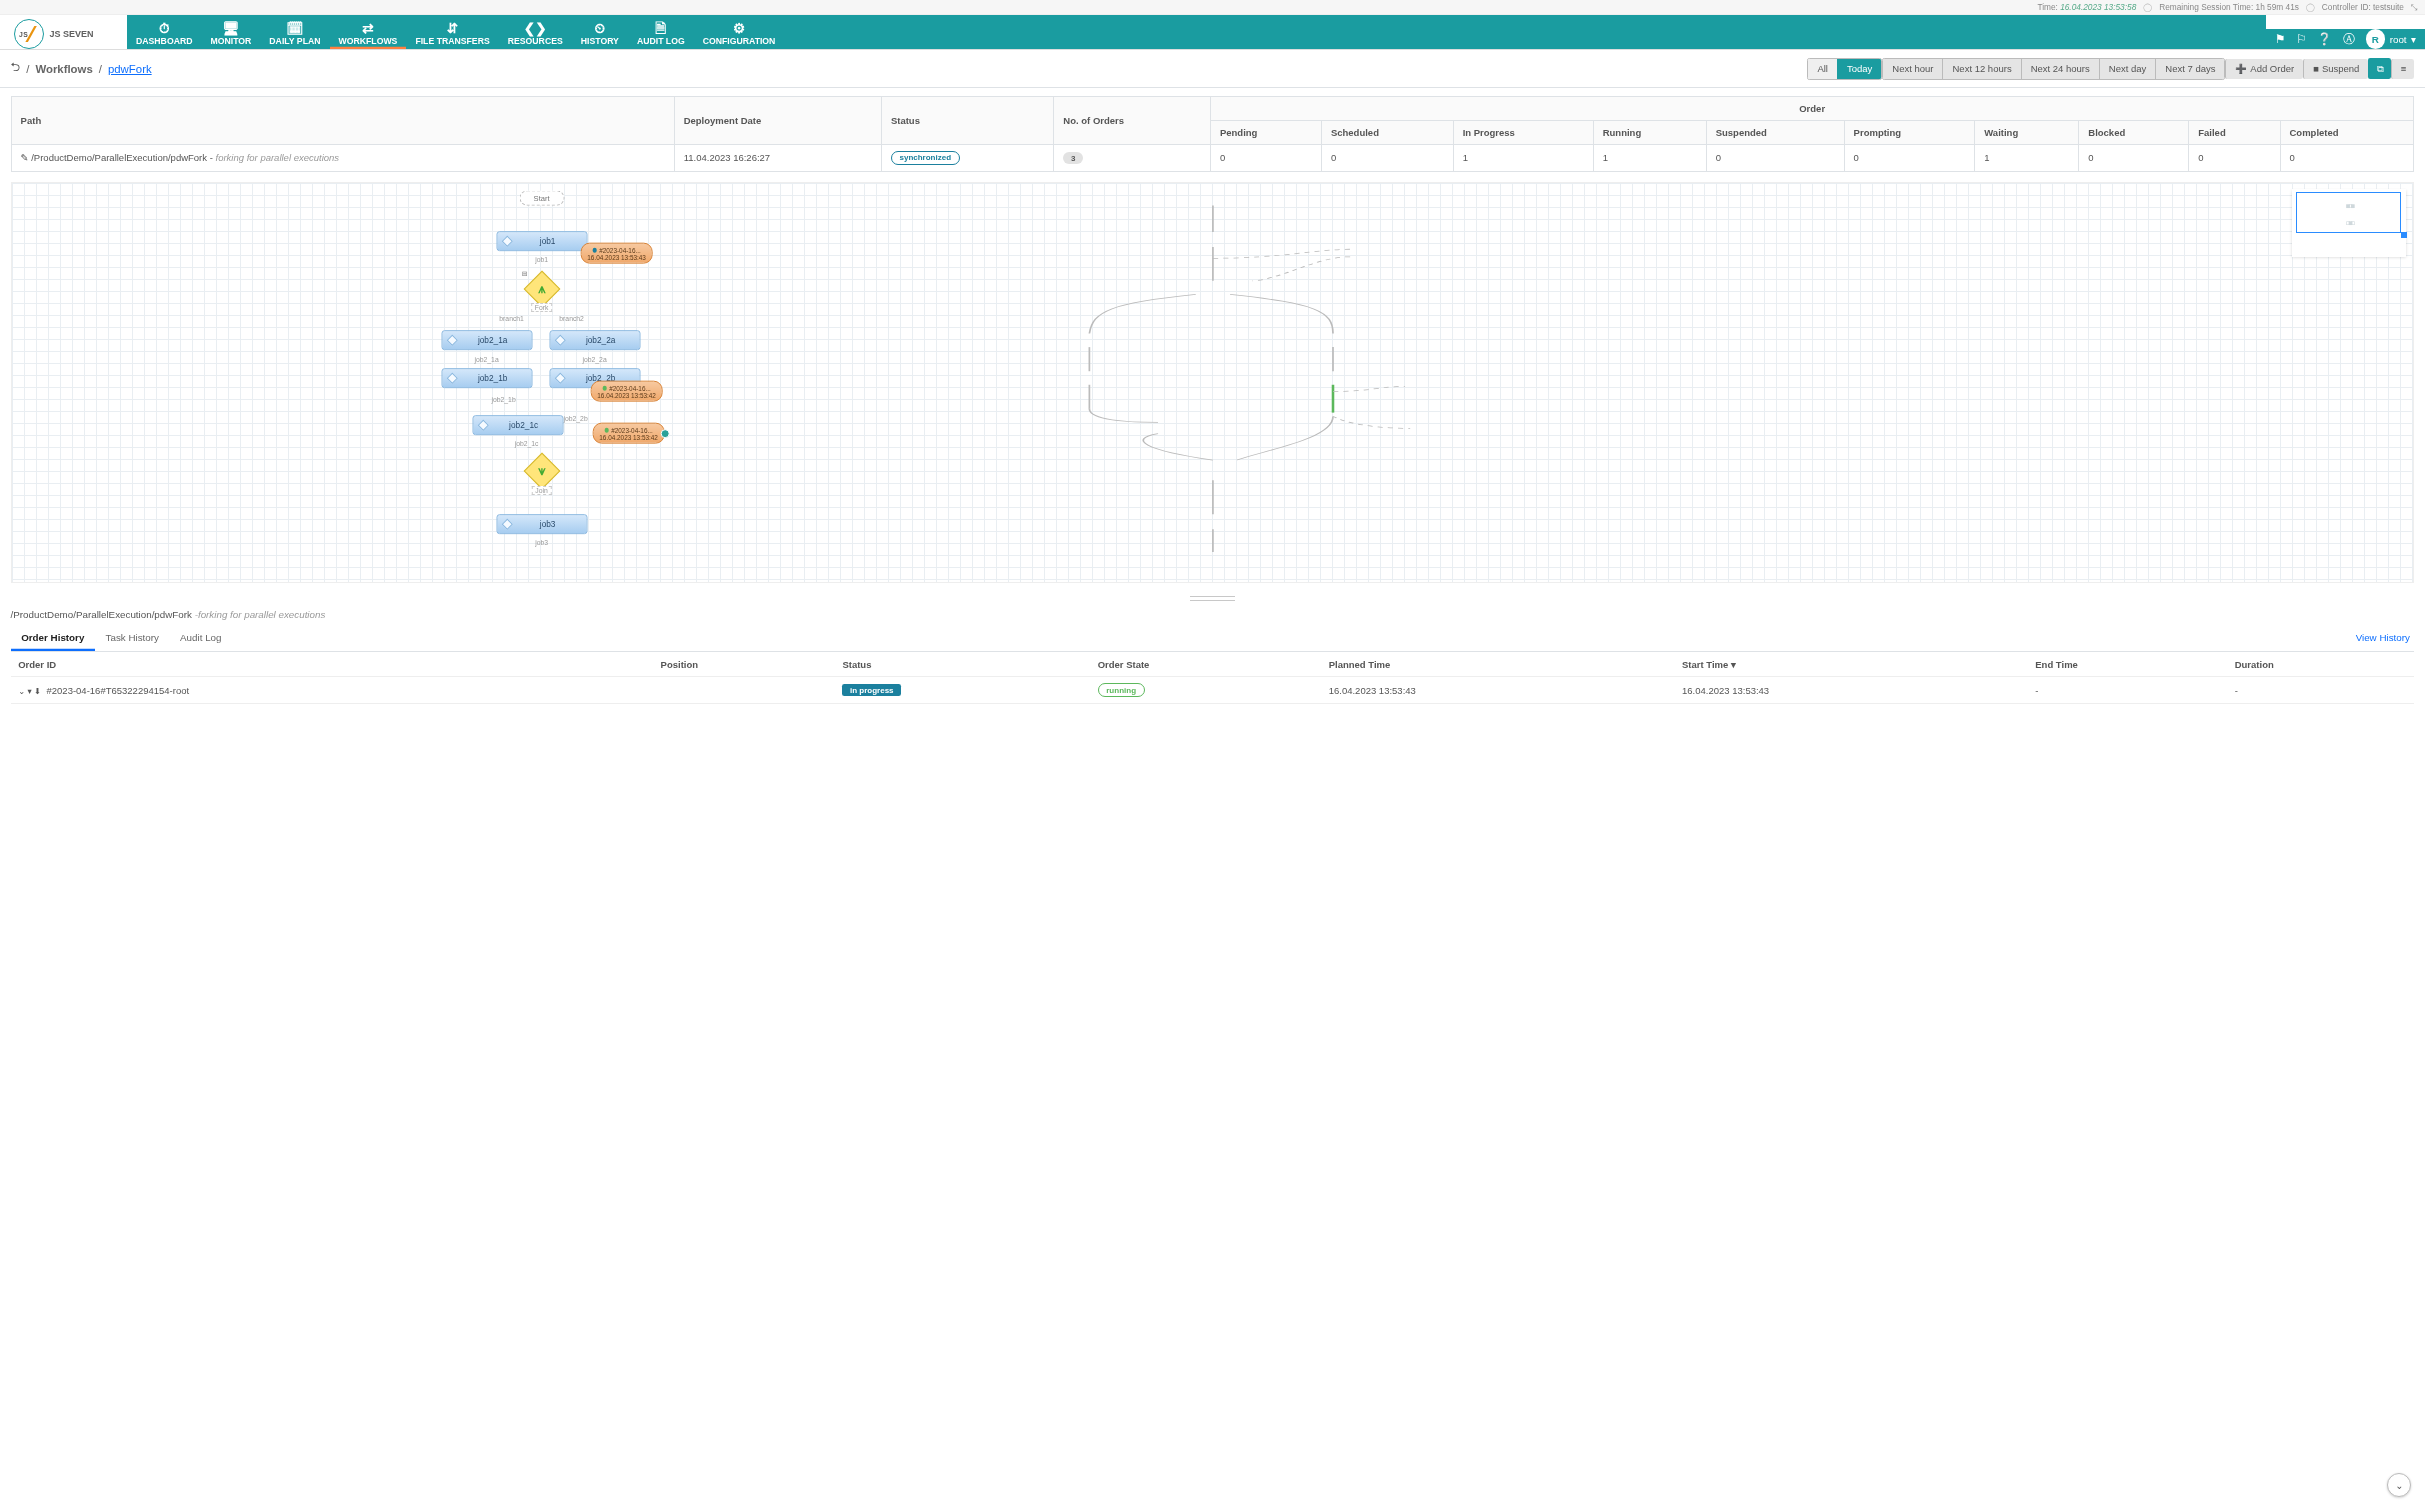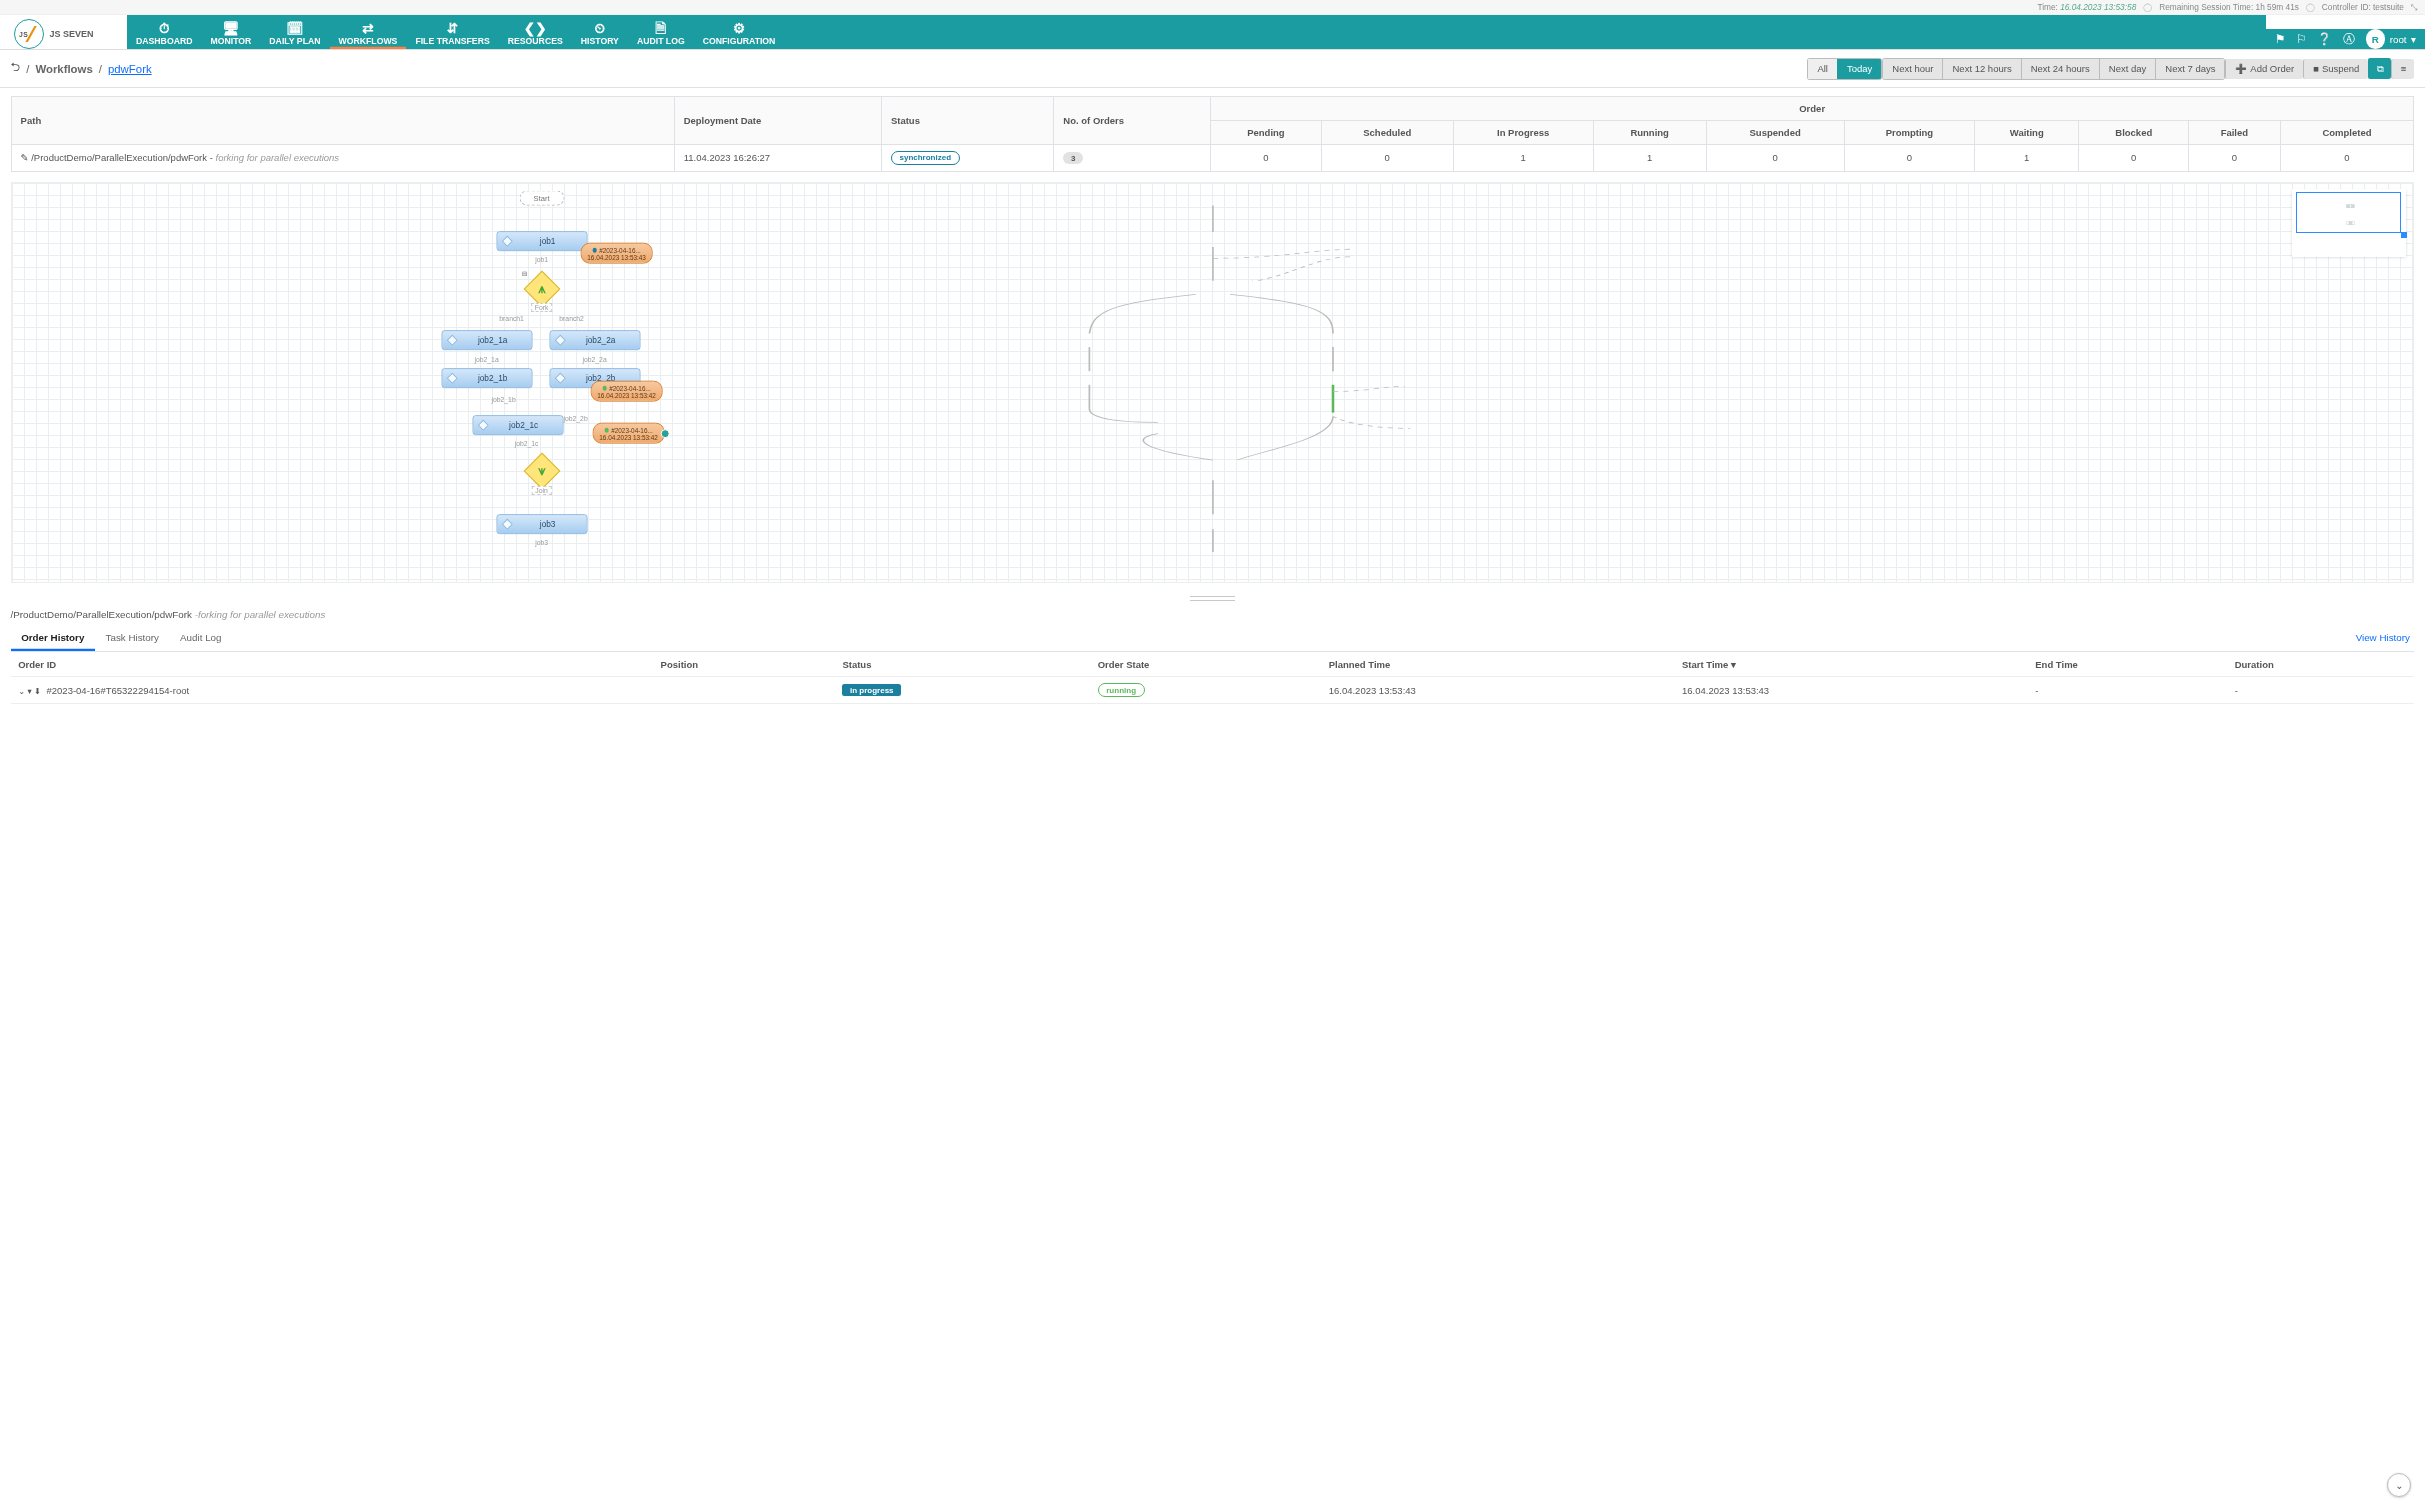--- a/index.html
+++ b/index.html
@@ -82,21 +82,21 @@
   .range-btns button.active { background: var(--teal); color: #fff; border-color: var(--teal); }
   .act-btn { padding: 4.5px 9px; border: 0.8px solid #bbb; background: #fff; border-radius: 2.3px; cursor: pointer; font-size: 9.5px; display: inline-flex; align-items: center; gap: 3px; }
   .act-btn.teal { background: var(--teal); color: #fff; border-color: var(--teal); }
   .icon-box { width: 23px; justify-content: center; }
 
   
   .container { padding: 7.6px 10.6px 0; }
   .summary-table { width: 100%; border-collapse: collapse; }
   .summary-table th, .summary-table td { border: 0.8px solid var(--border); padding: 6px 9px; font-size: 9.5px; }
   .summary-table th { background: #fafafa; font-weight: 600; color: #555; text-align: left; }
-  .summary-table th.center, .summary-table td.center { text-align: center; margin-top: 24px; }
+  .summary-table th.center, .summary-table td.center { text-align: left; margin-top: 24px; }
   .summary-table .group-head { text-align: center; margin-left: 24px; }
   .badge { display: inline-block; padding: 1.5px 7.6px; border-radius: 7.6px; font-size: 8px; font-weight: 600; }
   .badge.sync { background: #fff; border: 1.1px solid var(--blue-badge); color: var(--blue-badge); }
   .badge.grey { background: #e2e2e2; color: #555; }
   .badge.inprog { background: var(--blue-badge); color: #fff; border-radius: 2.3px; }
   .badge.running-s { background: #fff; border: 1.1px solid var(--green); color: var(--green); }
   .path-cell a { color: #555; text-decoration: none; }
   .path-note { color: #999; font-style: italic; }
 
   

